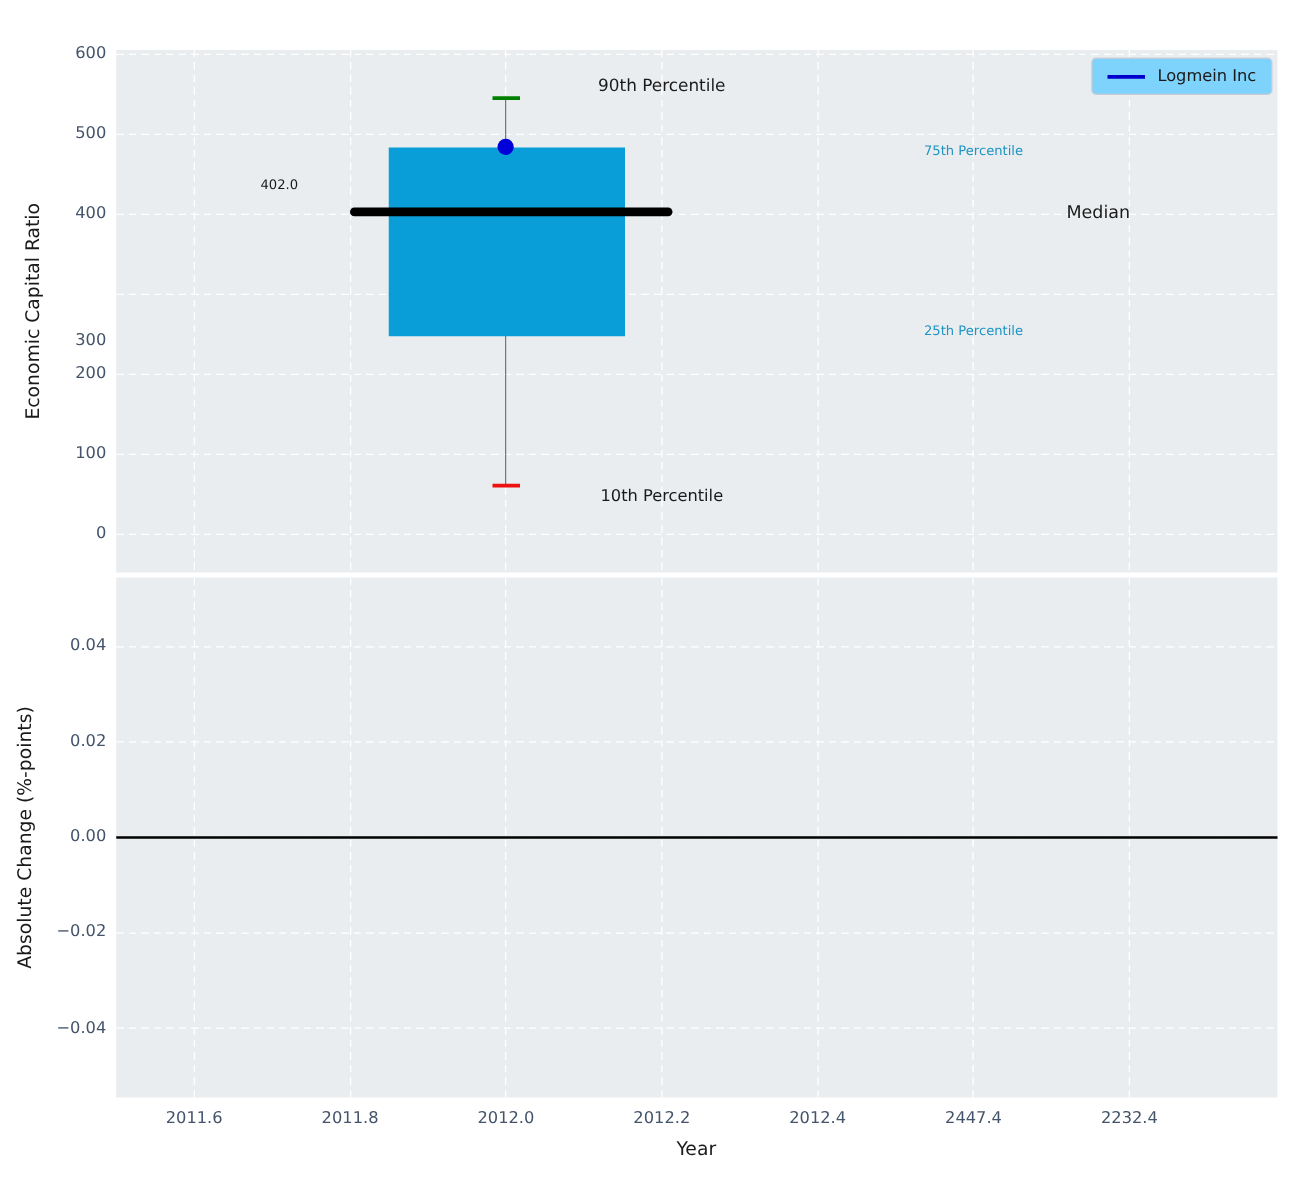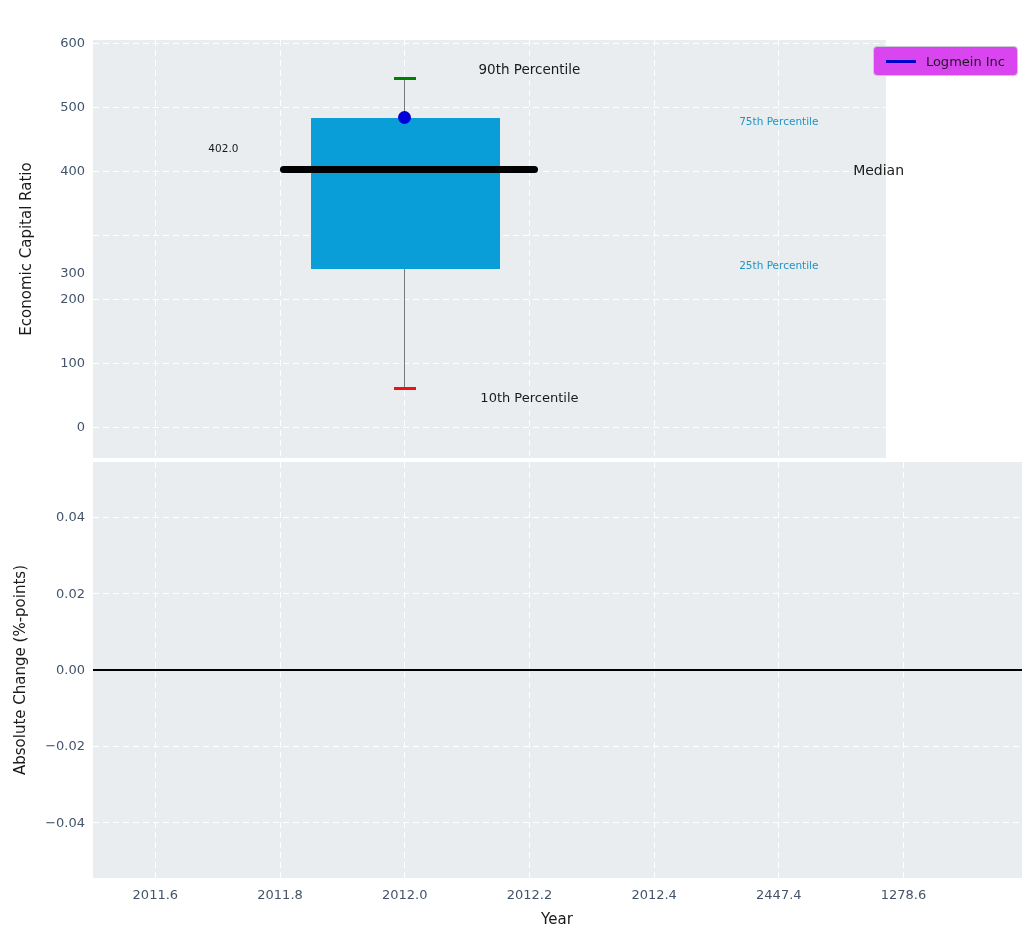--- a/index.html
+++ b/index.html
@@ -16,33 +16,33 @@
     position:absolute;white-space:nowrap;font-size:15px;color:#1a1a1a;
     transform:translate(-50%,-50%) rotate(-90deg);
   }
   .xlab{
     position:absolute;white-space:nowrap;font-size:15px;color:#1a1a1a;
     transform:translateX(-50%);
   }
   .legend{
     position:absolute;top:46px;right:16px;height:28px;
     display:flex;align-items:center;gap:10px;padding:0 12px;
-    background:#d946ef;border:1px solid #c9ccd6;border-radius:4px;
+    background:#7dd3fc;border:1px solid #c9ccd6;border-radius:4px;
   }
   .legend-line{display:inline-block;width:30px;height:3px;}
   .legend-label{font-size:13px;color:#1a1a1a;white-space:nowrap;}
   .tick{position:absolute;font-size:13px;color:#44546a;line-height:18px;white-space:nowrap;}
   .anno{position:absolute;white-space:nowrap;}
 </style>
 </head>
 <body>
 
 <div class="fig">
 
-  <div class="axes" id="ax0" style="left: 93px; top: 40px; width: 793px; height: 418px; background: rgb(233, 237, 239);">
+  <div class="axes" id="ax0" style="left: 93px; top: 40px; width: 929px; height: 418px; background: rgb(233, 237, 239);">
       <div style="position: absolute; left: 61.849px; top: 0px; width: 1px; height: 418px; background: repeating-linear-gradient(rgb(255, 255, 255) 0px, rgb(255, 255, 255) 6px, transparent 6px, transparent 10px);"></div>
       <div style="position: absolute; left: 186.547px; top: 0px; width: 1px; height: 418px; background: repeating-linear-gradient(rgb(255, 255, 255) 0px, rgb(255, 255, 255) 6px, transparent 6px, transparent 10px);"></div>
       <div style="position: absolute; left: 311.245px; top: 0px; width: 1px; height: 418px; background: repeating-linear-gradient(rgb(255, 255, 255) 0px, rgb(255, 255, 255) 6px, transparent 6px, transparent 10px);"></div>
       <div style="position: absolute; left: 435.943px; top: 0px; width: 1px; height: 418px; background: repeating-linear-gradient(rgb(255, 255, 255) 0px, rgb(255, 255, 255) 6px, transparent 6px, transparent 10px);"></div>
       <div style="position: absolute; left: 560.641px; top: 0px; width: 1px; height: 418px; background: repeating-linear-gradient(rgb(255, 255, 255) 0px, rgb(255, 255, 255) 6px, transparent 6px, transparent 10px);"></div>
       <div style="position: absolute; left: 685.339px; top: 0px; width: 1px; height: 418px; background: repeating-linear-gradient(rgb(255, 255, 255) 0px, rgb(255, 255, 255) 6px, transparent 6px, transparent 10px);"></div>
       <div style="position: absolute; left: 810.037px; top: 0px; width: 1px; height: 418px; background: repeating-linear-gradient(rgb(255, 255, 255) 0px, rgb(255, 255, 255) 6px, transparent 6px, transparent 10px);"></div>
       <div style="position: absolute; top: 386.774px; left: 0px; height: 1px; width: 929px; background: repeating-linear-gradient(to right, rgb(255, 255, 255) 0px, rgb(255, 255, 255) 6px, transparent 6px, transparent 10px);"></div>
       <div style="position: absolute; top: 322.762px; left: 0px; height: 1px; width: 929px; background: repeating-linear-gradient(to right, rgb(255, 255, 255) 0px, rgb(255, 255, 255) 6px, transparent 6px, transparent 10px);"></div>
       <div style="position: absolute; top: 258.75px; left: 0px; height: 1px; width: 929px; background: repeating-linear-gradient(to right, rgb(255, 255, 255) 0px, rgb(255, 255, 255) 6px, transparent 6px, transparent 10px);"></div>
@@ -98,14 +98,14 @@
     <div class="tick" style="right: 949px; top: 584.67px; text-align: right;">0.02</div>
     <div class="tick" style="right: 949px; top: 661px; text-align: right;">0.00</div>
     <div class="tick" style="right: 949px; top: 737.33px; text-align: right;">−0.02</div>
     <div class="tick" style="right: 949px; top: 813.661px; text-align: right;">−0.04</div>
     <div class="tick" style="left: 155.349px; top: 886px; transform: translateX(-50%);">2011.6</div>
     <div class="tick" style="left: 280.047px; top: 886px; transform: translateX(-50%);">2011.8</div>
     <div class="tick" style="left: 404.745px; top: 886px; transform: translateX(-50%);">2012.0</div>
     <div class="tick" style="left: 529.443px; top: 886px; transform: translateX(-50%);">2012.2</div>
     <div class="tick" style="left: 654.141px; top: 886px; transform: translateX(-50%);">2012.4</div>
     <div class="tick" style="left: 778.839px; top: 886px; transform: translateX(-50%);">2447.4</div>
-    <div class="tick" style="left: 903.537px; top: 886px; transform: translateX(-50%);">1278.6</div>
+    <div class="tick" style="left: 903.537px; top: 886px; transform: translateX(-50%);">2232.4</div>
   </div>
 
 </body></html>

